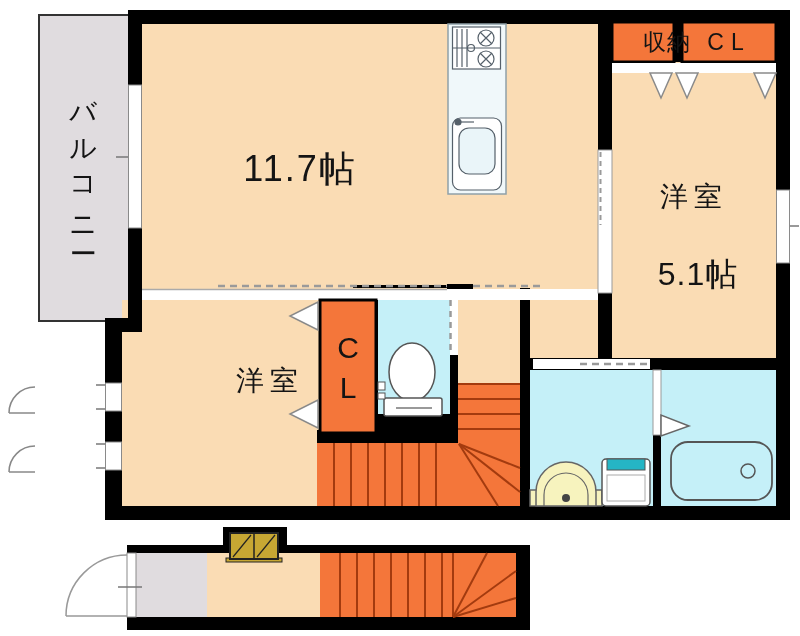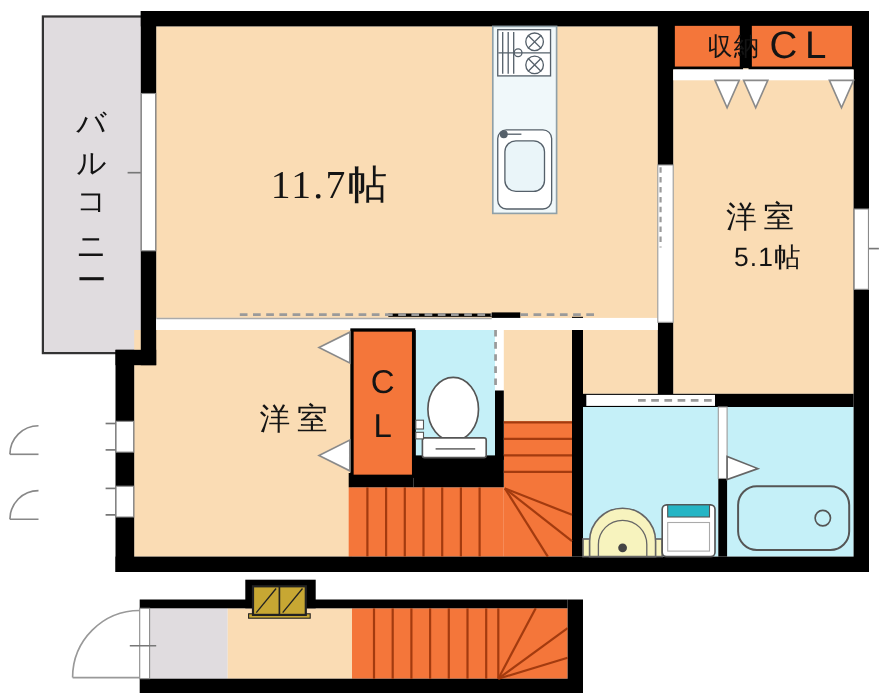--- a/index.html
+++ b/index.html
@@ -8,26 +8,26 @@
   .room{position:absolute;}
   .peach{background:#FADCB4;}
   .gray{background:#E0DCDF;}
   .cyan{background:#C5F0F8;}
   .orange{background:#F4763A;}
   svg.overlay{position:absolute;left:0;top:0;z-index:5;}
   .lbl{position:absolute;z-index:9;color:#141414;text-align:center;line-height:1.05;}
   .lbl-balcony{writing-mode:vertical-rl;text-orientation:mixed;font-size:27px;letter-spacing:9px;
     display:flex;align-items:center;justify-content:center;}
   .lbl-ldk{font-size:40px;letter-spacing:10px;}
-  .lbl-ldk-size{font-size:36px;letter-spacing:2px;font-family:Liberation Serif, serif;}
+  .lbl-ldk-size{font-size:36px;letter-spacing:2px;}
   .lbl-box{display:flex;align-items:center;justify-content:center;z-index:9;color:#141414;position:absolute;}
   .lbl-storage{font-size:23px;letter-spacing:1px;}
-  .lbl-cl{font-size:35px;letter-spacing:7px;}
+  .lbl-cl{font-size:23px;letter-spacing:7px;}
   .lbl-room{font-size:28px;letter-spacing:6px;}
-  .lbl-room-size{font-size:24px;letter-spacing:1px;}
+  .lbl-room-size{font-size:32px;letter-spacing:1px;margin-top:36px;}
   .lbl-clmid{font-size:30px;}
 </style>
 </head>
 <body>
 
 <div id="plan">
 
   <div class="room gray" style="left:38px;top:14px;width:90px;height:304px;border:2px solid #333;"></div>
   <div class="room peach" style="left:142px;top:24px;width:456px;height:266px;"></div>
   <div class="room peach" style="left:612px;top:62px;width:164px;height:296px;"></div>

